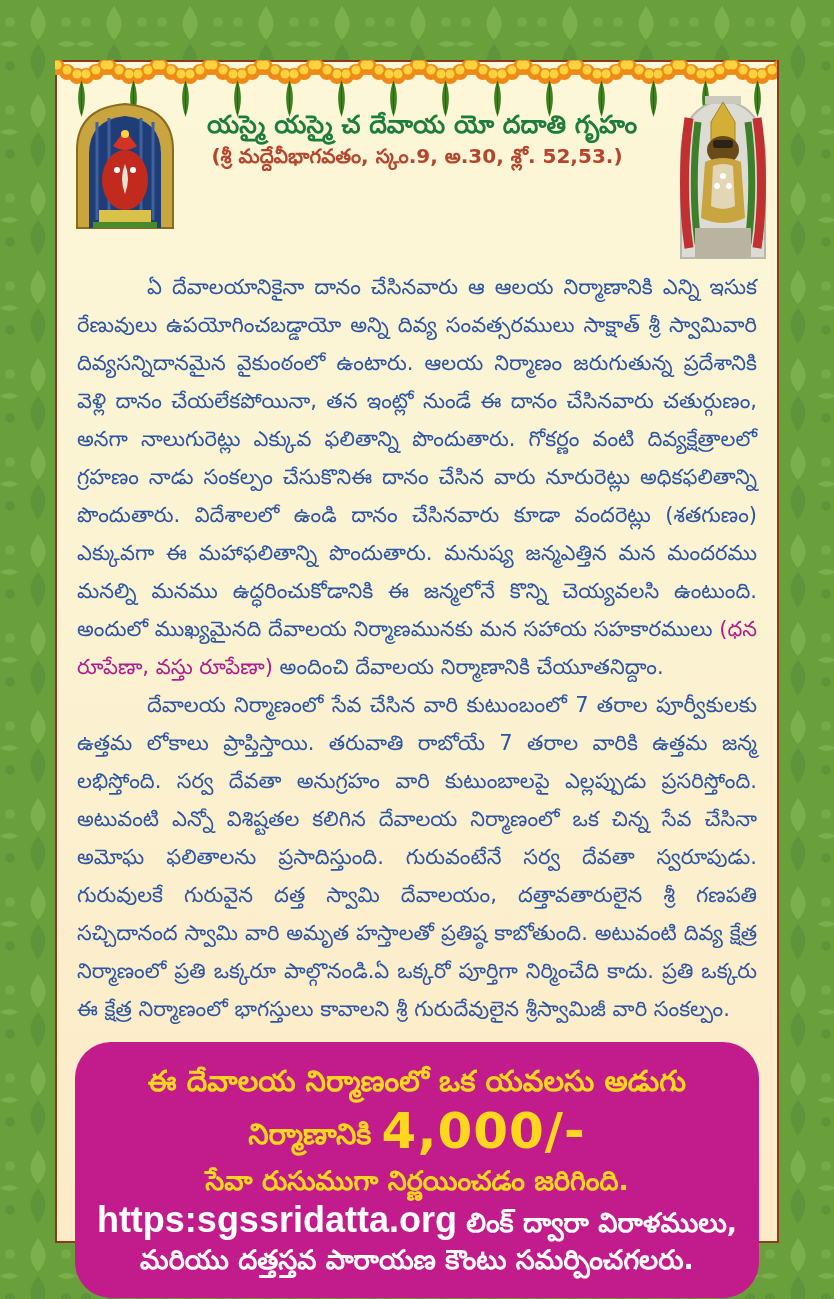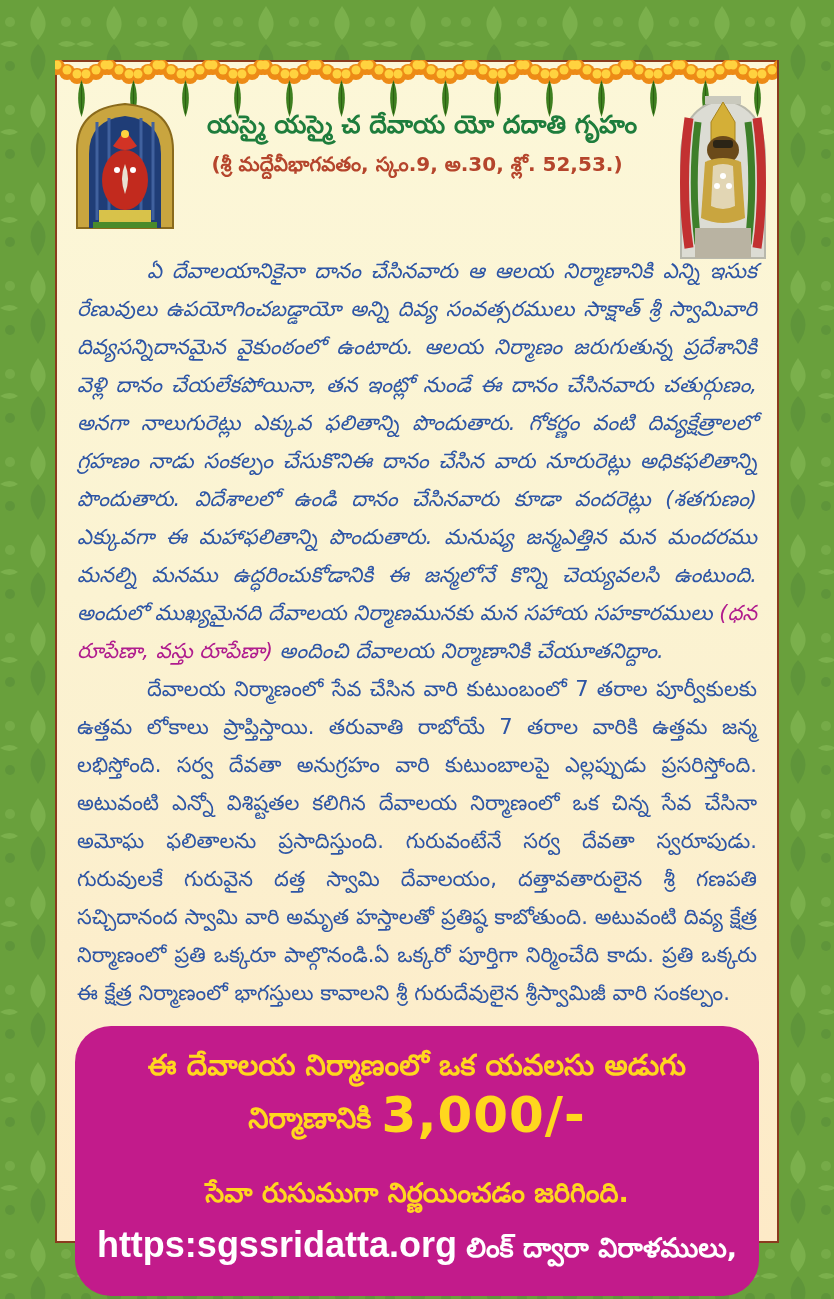--- a/index.html
+++ b/index.html
@@ -14,37 +14,37 @@
     box-sizing:border-box;border:2px solid #8a3b1e;
     background:linear-gradient(180deg,#fcf7d8 0%,#fbf3d2 45%,#fdeac7 100%);
   }
   .garland{position:absolute;top:-2px;left:-2px;width:722px;height:64px;pointer-events:none;}
   .header{position:relative;height:188px;}
   .deity{position:absolute;}
   .deity-left{left:12px;top:36px;}
   .deity-right{left:608px;top:26px;}
   .verse{position:absolute;left:150px;right:150px;top:44px;text-align:center;}
   .verse-line{color:#1e7d3c;font-weight:bold;font-size:25px;line-height:38px;white-space:nowrap;}
-  .citation{color:#b5452c;font-weight:bold;font-size:20px;margin-top:8px;}
+  .citation{color:#b5452c;font-weight:bold;font-size:20px;}
   .body-para{
     margin:0 20px;color:#2d55a5;font-size:21px;line-height:38px;
     text-align:justify;font-weight:500;
   }
   .indent{text-indent:70px;}
-  .para1{margin-top:2px;font-style:italic;}
+  .para1{margin-top:18px;}
   .para2{}
   .hl-magenta{color:#b01c8e;}
   .banner{
     margin:14px 18px 0 18px;background:#c21b8b;border-radius:36px;
     text-align:center;padding:14px 8px 18px 8px;
   }
   .banner-line1{color:#ffd71e;font-weight:bold;font-size:29px;line-height:50px;}
   .banner-amount{font-size:50px;vertical-align:-4px;letter-spacing:1px;}
-  .banner-line2{color:#ffd71e;font-weight:bold;font-size:27px;line-height:44px;margin-top:28px;}
-  .banner-line3{color:#ffffff;font-weight:bold;font-size:27px;line-height:60px;}
+  .banner-line2{color:#ffd71e;font-weight:bold;font-size:27px;line-height:44px;}
+  .banner-line3{color:#ffffff;font-weight:bold;font-size:27px;line-height:34px;}
   .banner-url{font-family:"Liberation Sans","DejaVu Sans",sans-serif;font-size:36px;cursor:pointer;}
   .banner-line4{color:#ffffff;font-weight:bold;font-size:27px;line-height:40px;}
 </style>
 </head>
 <body>
 
 <div class="page">
 
   <svg class="damask" width="834" height="1299" xmlns="http://www.w3.org/2000/svg">
     <defs>
@@ -131,19 +131,20 @@
         <div class="verse-line">యస్మై యస్మై చ దేవాయ యో దదాతి గృహం</div>
         <div class="citation">(శ్రీ మద్దేవీభాగవతం, స్కం.9, అ.30, శ్లో. 52,53.)</div>
       </div>
     </div>
 
     <p class="body-para para1 indent"><span>ఏ దేవాలయానికైనా దానం చేసినవారు ఆ ఆలయ నిర్మాణానికి ఎన్ని ఇసుక రేణువులు ఉపయోగించబడ్డాయో అన్ని దివ్య సంవత్సరములు సాక్షాత్ శ్రీ స్వామివారి దివ్యసన్నిదానమైన వైకుంఠంలో ఉంటారు. ఆలయ నిర్మాణం జరుగుతున్న ప్రదేశానికి వెళ్లి దానం చేయలేకపోయినా, తన ఇంట్లో నుండే ఈ దానం చేసినవారు చతుర్గుణం, అనగా నాలుగురెట్లు ఎక్కువ ఫలితాన్ని పొందుతారు. గోకర్ణం వంటి దివ్యక్షేత్రాలలో గ్రహణం నాడు సంకల్పం చేసుకొనిఈ దానం చేసిన వారు నూరురెట్లు అధికఫలితాన్ని పొందుతారు. విదేశాలలో ఉండి దానం చేసినవారు కూడా వందరెట్లు (శతగుణం) ఎక్కువగా ఈ మహాఫలితాన్ని పొందుతారు. మనుష్య జన్మఎత్తిన మన మందరము మనల్ని మనము ఉద్ధరించుకోడానికి ఈ జన్మలోనే కొన్ని చెయ్యవలసి ఉంటుంది. అందులో ముఖ్యమైనది దేవాలయ నిర్మాణమునకు మన సహాయ సహకారములు </span><span class="hl-magenta">(ధన రూపేణా, వస్తు రూపేణా)</span><span> అందించి దేవాలయ నిర్మాణానికి చేయూతనిద్దాం.</span></p>
 
     <p class="body-para para2 indent">దేవాలయ నిర్మాణంలో సేవ చేసిన వారి కుటుంబంలో 7 తరాల పూర్వీకులకు ఉత్తమ లోకాలు ప్రాప్తిస్తాయి. తరువాతి రాబోయే 7 తరాల వారికి ఉత్తమ జన్మ లభిస్తోంది. సర్వ దేవతా అనుగ్రహం వారి కుటుంబాలపై ఎల్లప్పుడు ప్రసరిస్తోంది. అటువంటి ఎన్నో విశిష్టతల కలిగిన దేవాలయ నిర్మాణంలో ఒక చిన్న సేవ చేసినా అమోఘ ఫలితాలను ప్రసాదిస్తుంది. గురువంటేనే సర్వ దేవతా స్వరూపుడు. గురువులకే గురువైన దత్త స్వామి దేవాలయం, దత్తావతారులైన శ్రీ గణపతి సచ్చిదానంద స్వామి వారి అమృత హస్తాలతో ప్రతిష్ఠ కాబోతుంది. అటువంటి దివ్య క్షేత్ర నిర్మాణంలో ప్రతి ఒక్కరూ పాల్గొనండి.ఏ ఒక్కరో పూర్తిగా నిర్మించేది కాదు. ప్రతి ఒక్కరు ఈ క్షేత్ర నిర్మాణంలో భాగస్తులు కావాలని శ్రీ గురుదేవులైన శ్రీస్వామిజీ వారి సంకల్పం.</p>
 
     <div class="banner">
-      <div class="banner-line1"><span>ఈ దేవాలయ నిర్మాణంలో ఒక యవలసు అడుగు నిర్మాణానికి </span><span class="banner-amount">3,000/-</span></div>
+      <div class="banner-line1"><span>ఈ దేవాలయ నిర్మాణంలో ఒక యవలసు అడుగు నిర్మాణానికి </span><span class="banner-amount">4,000/-</span></div>
       <div class="banner-line2">సేవా రుసుముగా నిర్ణయించడం జరిగింది.</div>
       <div class="banner-line3"><span class="banner-url">https:sgssridatta.org</span><span> లింక్ ద్వారా విరాళములు,</span></div>
+      <div class="banner-line4">మరియు దత్తస్తవ పారాయణ కౌంటు సమర్పించగలరు.</div>
     </div>
 
   </div>
 </div>
 
 </body></html>

